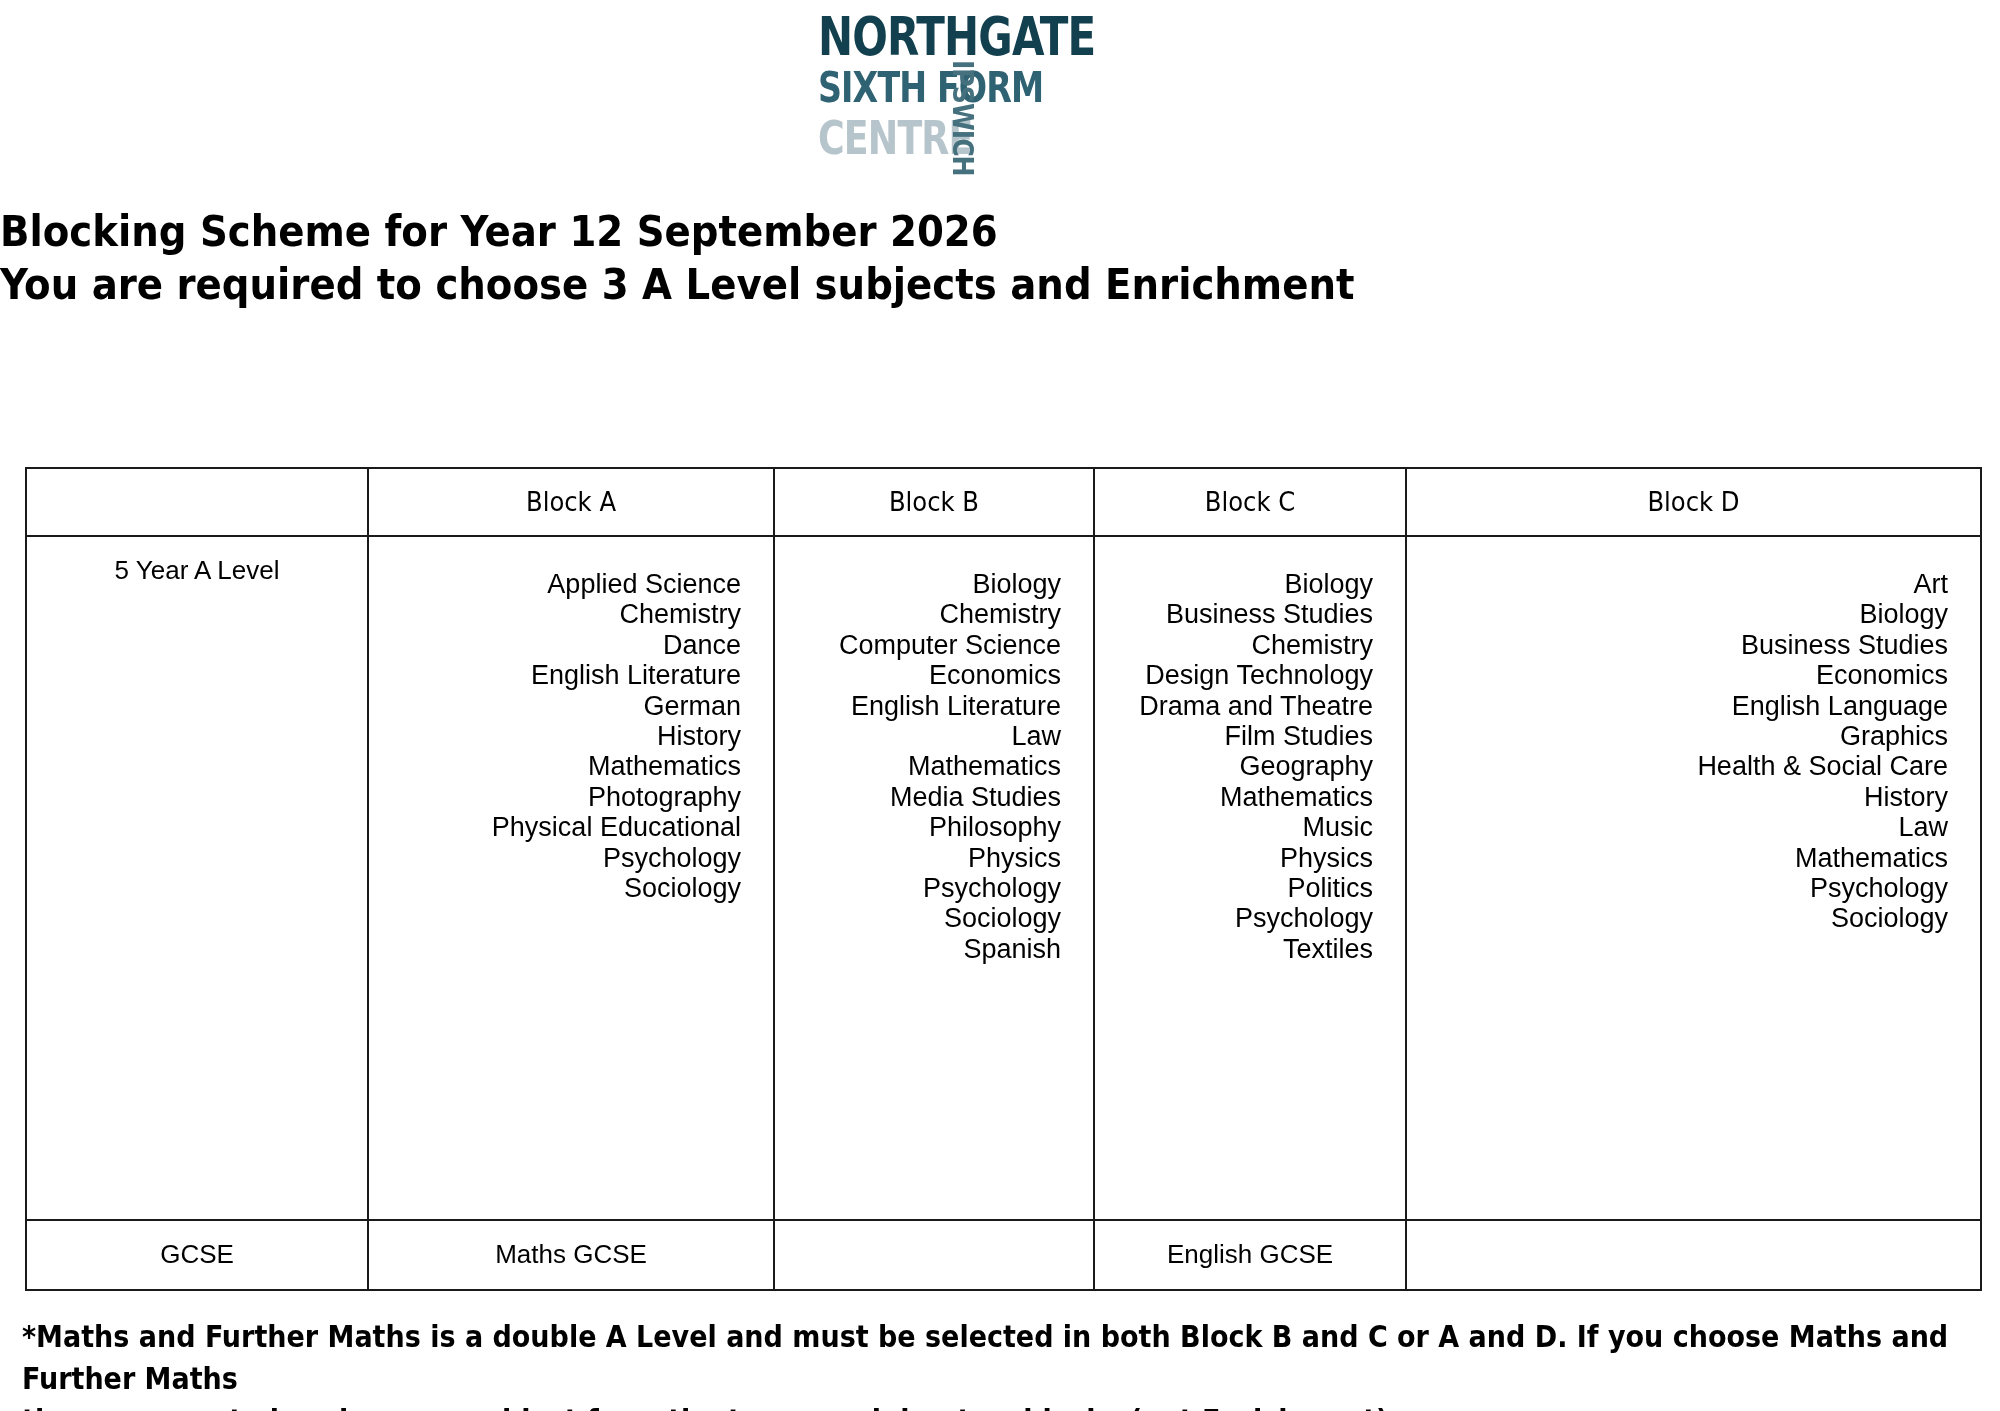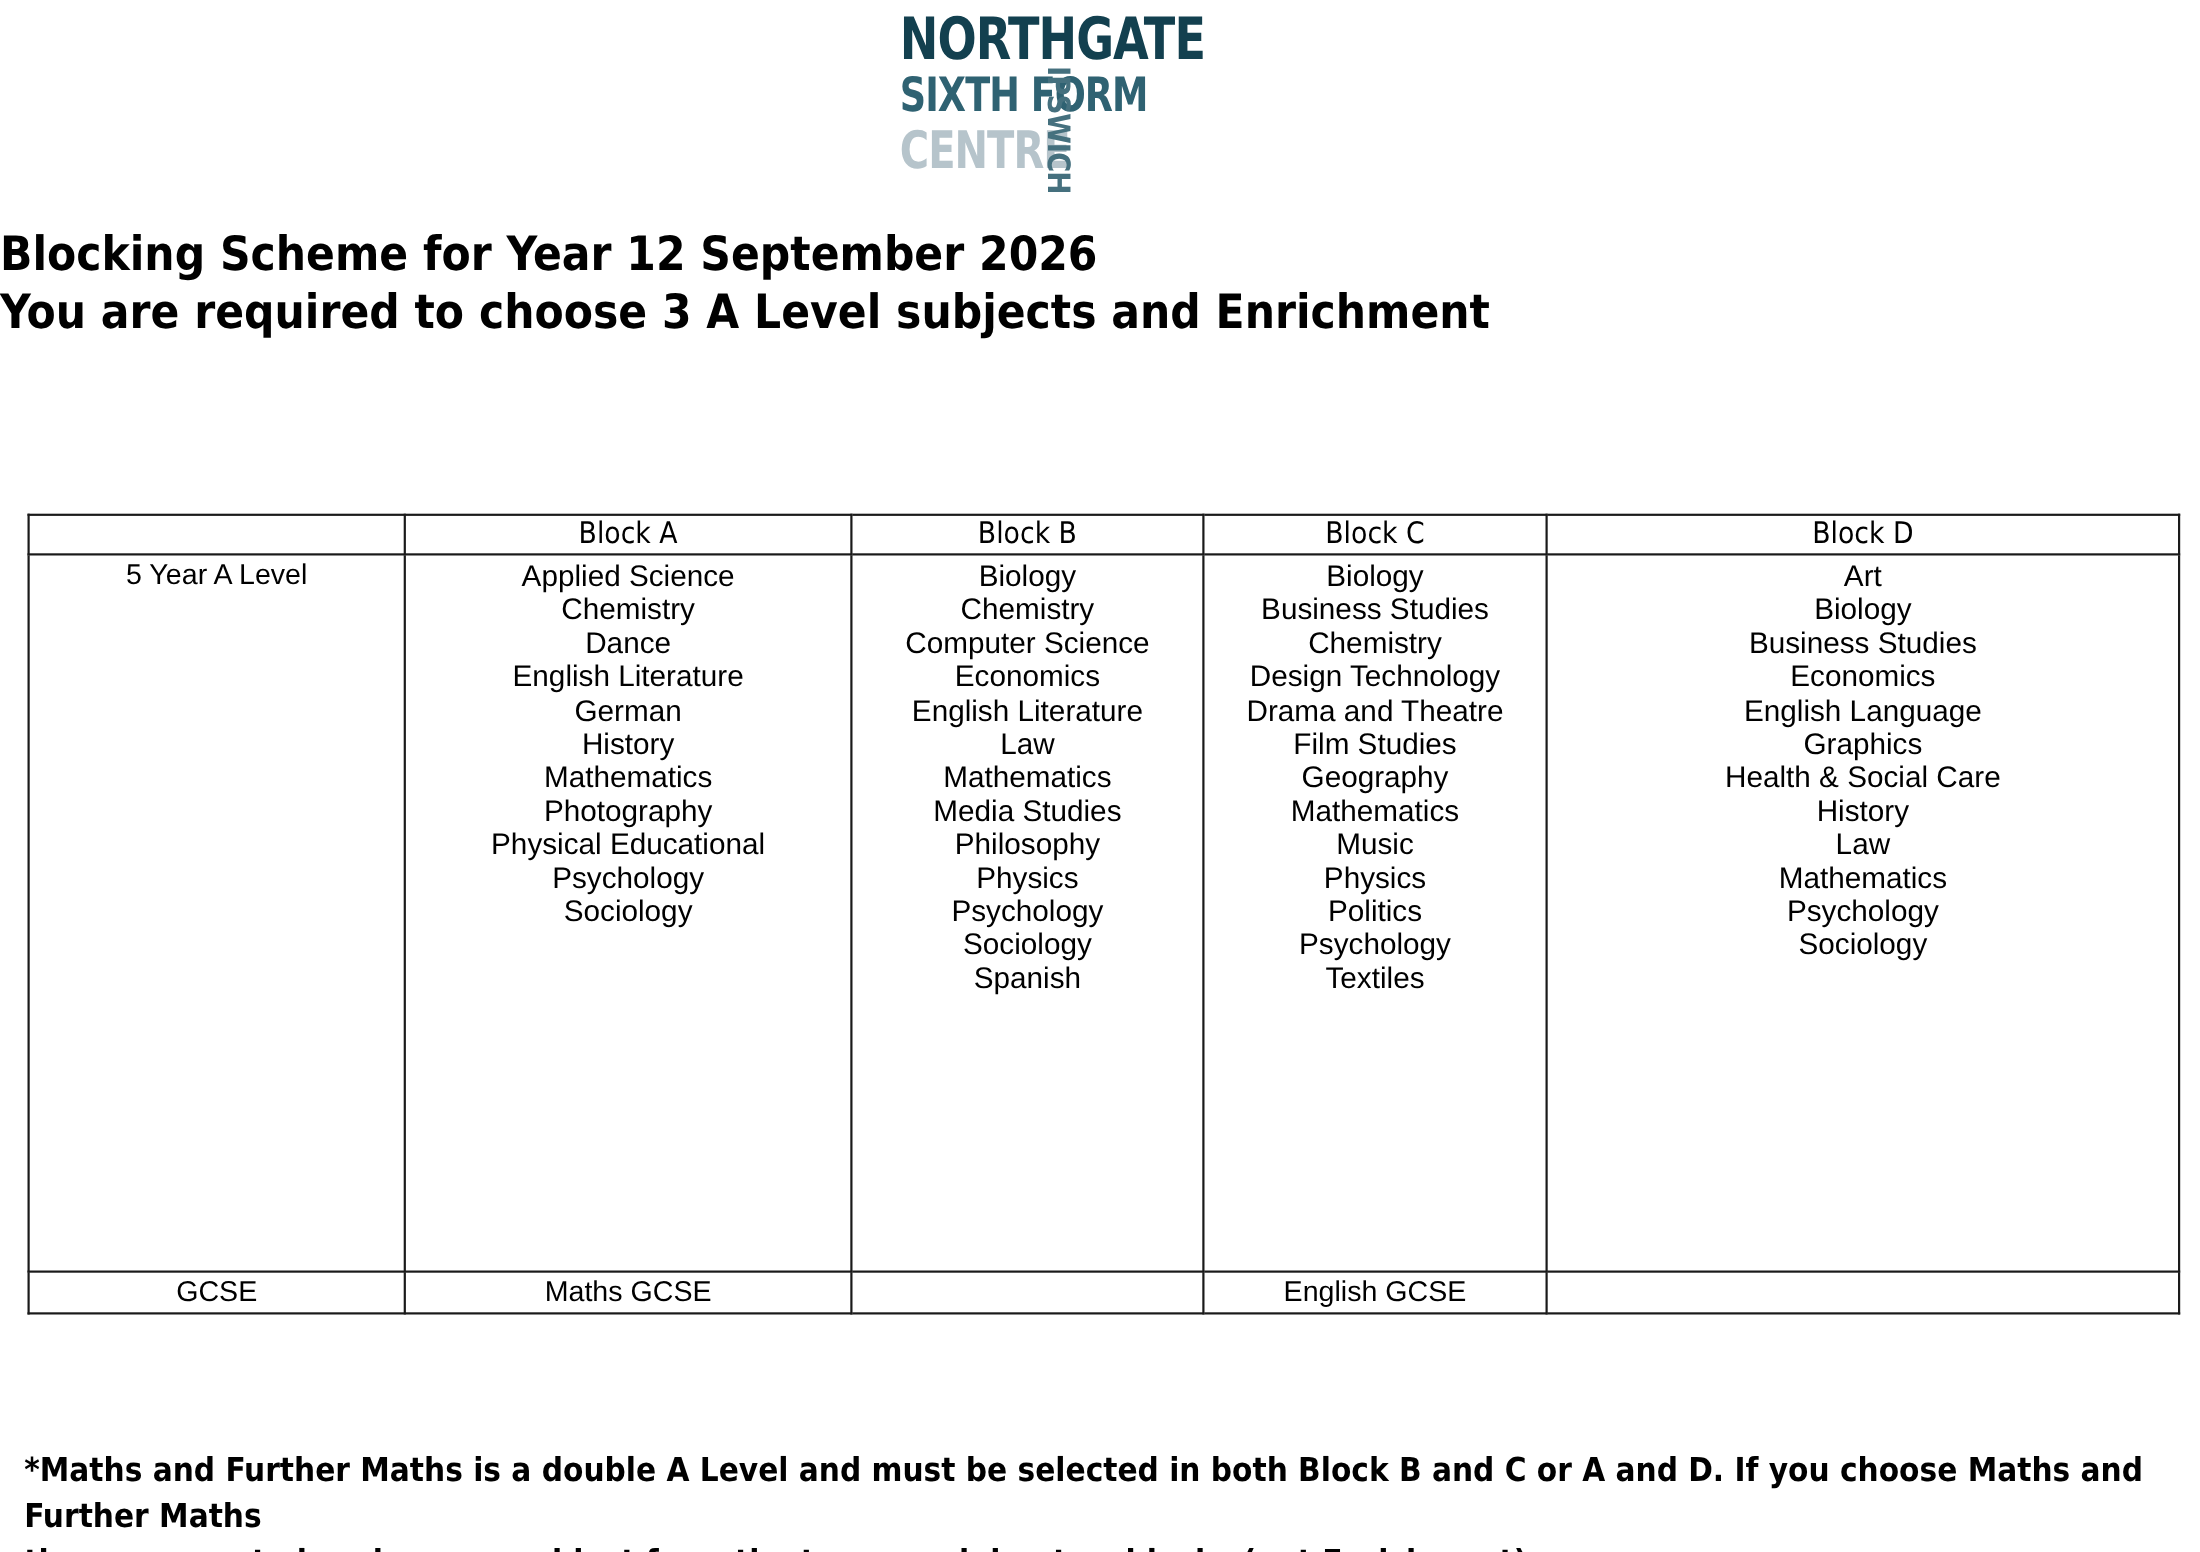--- a/index.html
+++ b/index.html
@@ -96,21 +96,21 @@
     position: absolute;
     left: 25px;
     top: 467px;
     width: 1955px;
     border-collapse: collapse;
     table-layout: fixed;
   }
   .blocking-table td,
   .blocking-table th {
     border: 2px solid #1a1a1a;
-    padding: 0;
+    padding: 16px;
     vertical-align: top;
     font-weight: normal;
   }
   .col-label  { width: 342px; }
   .col-a      { width: 406px; }
   .col-b      { width: 320px; }
   .col-c      { width: 312px; }
   .col-d      { width: 575px; }
 
   .hdr-cell {
@@ -138,22 +138,23 @@
   }
 
   .subject-cell {
     text-align: center;
     vertical-align: top;
     padding-top: 4px;
     height: 650px;
   }
   .subject-list {
     list-style: none;
-    margin: 4px;
+    margin: 16px;
     padding: 0;
+    text-align: right;
   }
   .subject-list li {
     font-family: "Liberation Sans", sans-serif;
     font-size: 27px;
     line-height: 30.4px;
     white-space: nowrap;
   }
 
   .data-cell {
     text-align: center;

